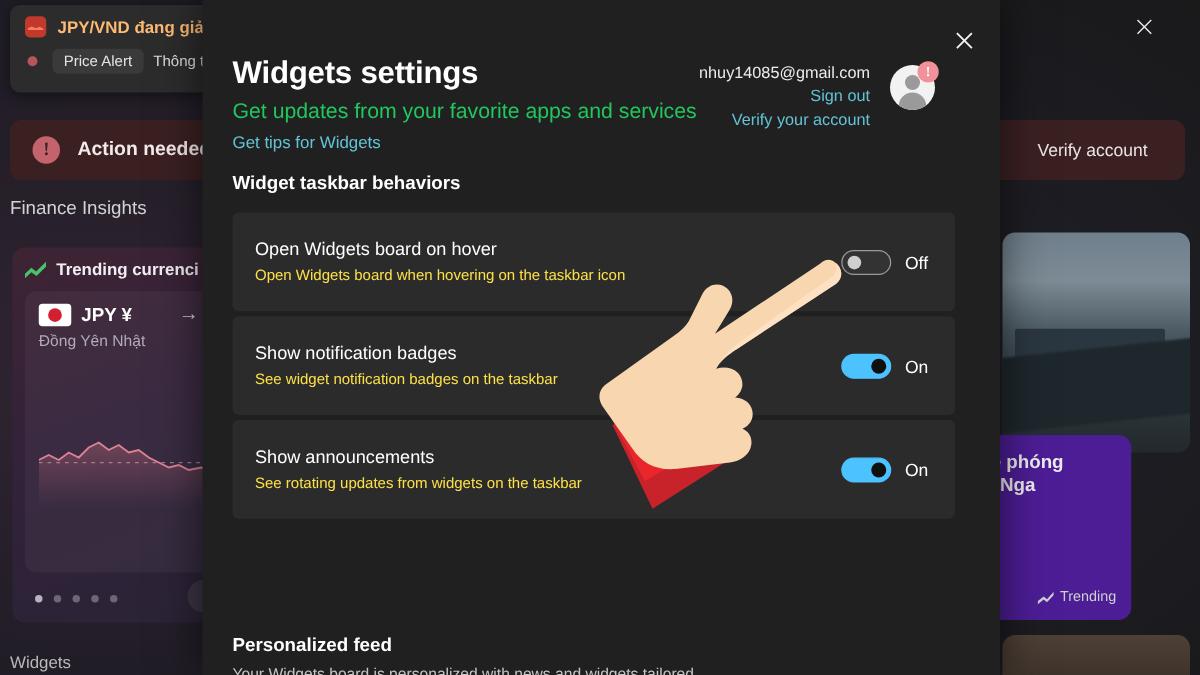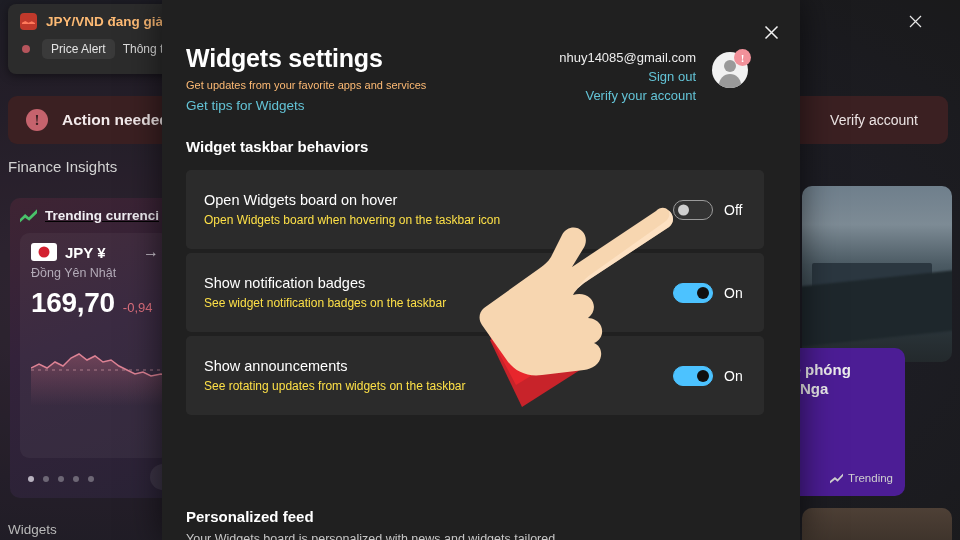--- a/index.html
+++ b/index.html
@@ -68,21 +68,21 @@
     color: #d3d3d3; font-size: 15px;
   }
 
   
   .cur-card {
     position: absolute; left: 10px; top: 198px; width: 170px; height: 300px;
     border-radius: 10px;
     background: linear-gradient(160deg, #3e2433 0%, #33223a 45%, #2a2336 100%);
     overflow: hidden; padding: 10px;
   }
-  .cur-head { display: flex; align-items: center; gap: 8px; text-decoration: underline; }
+  .cur-head { display: flex; align-items: center; gap: 8px; }
   .cur-ico {
     width: 17px; height: 14px; flex: none; position: relative;
   }
   .cur-ico::before{
     content:""; position:absolute; inset:0;
     background:#49c26a;
     clip-path: polygon(0 75%, 30% 40%, 52% 62%, 100% 5%, 100% 34%, 54% 88%, 30% 66%, 0 100%);
   }
   .cur-title { color: #f0eef2; font-size: 13.5px; font-weight: 700; white-space: nowrap; }
   .cur-inner {
@@ -170,21 +170,21 @@
     box-shadow: 0 0 34px rgba(0,0,0,.6);
     overflow: hidden;
   }
   .dlg-close {
     position: absolute; right: 14px; top: 18px; width: 30px; height: 28px;
     display: flex; align-items: center; justify-content: center;
     color: #f0f0f0; font-size: 19px; line-height: 1; border-radius: 4px;
   }
   .dlg-head { position: absolute; left: 24px; top: 44px; }
   .dlg-title { color: #ffffff; font-size: 25px; font-weight: 700; letter-spacing: -.2px; }
-  .dlg-sub { color: #fdba74; font-size: 11px; margin-top: 6px; text-align: right; }
+  .dlg-sub { color: #22c55e; font-size: 17px; margin-top: 6px; text-align: right; }
   .dlg-link { color: #63c3d6; font-size: 13.5px; margin-top: 7px; display: inline-block; }
 
   .acct {
     position: absolute; right: 52px; top: 50px; text-align: right;
     display: flex; align-items: flex-start; gap: 16px;
   }
   .acct-text { text-align: right; }
   .acct-mail { color: #ececec; font-size: 13px; }
   .acct-signout { color: #63c3d6; font-size: 13px; margin-top: 4px; }
   .acct-verify { color: #63c3d6; font-size: 13px; margin-top: 4px; }
@@ -276,24 +276,20 @@
       <span class="cur-ico"></span>
       <span class="cur-title">Trending currenci</span>
     </div>
     <div class="cur-inner">
       <div class="cur-pair">
         <span class="flag"></span>
         <span class="pair-label">JPY ¥</span>
         <span class="arrow-r">→</span>
       </div>
       <div class="cur-sub">Đồng Yên Nhật</div>
-      <div class="cur-price-row">
-        <span class="cur-price">169,70</span>
-        <span class="cur-delta">-0,94</span>
-      </div>
       <svg class="spark" viewBox="0 0 150 62" preserveAspectRatio="none">
         <defs>
           <linearGradient id="sg" x1="0" y1="0" x2="0" y2="1">
             <stop offset="0%" stop-color="#d06f82" stop-opacity=".35"></stop>
             <stop offset="100%" stop-color="#d06f82" stop-opacity="0"></stop>
           </linearGradient>
         </defs>
         <path d="M0,24 L8,20 L16,24 L24,18 L32,22 L40,14 L48,10 L56,16 L64,12 L72,18 L80,16 L88,22 L96,26 L104,30 L112,28 L120,32 L130,30 L140,33 L150,31 L150,62 L0,62 Z" fill="url(#sg)"></path>
         <path d="M0,24 L8,20 L16,24 L24,18 L32,22 L40,14 L48,10 L56,16 L64,12 L72,18 L80,16 L88,22 L96,26 L104,30 L112,28 L120,32 L130,30 L140,33 L150,31" fill="none" stroke="#dd8294" stroke-width="1.5"></path>
         <path d="M0,26 L150,26" stroke="#c08c9a" stroke-width="1" stroke-dasharray="3 4" opacity=".8"></path>

